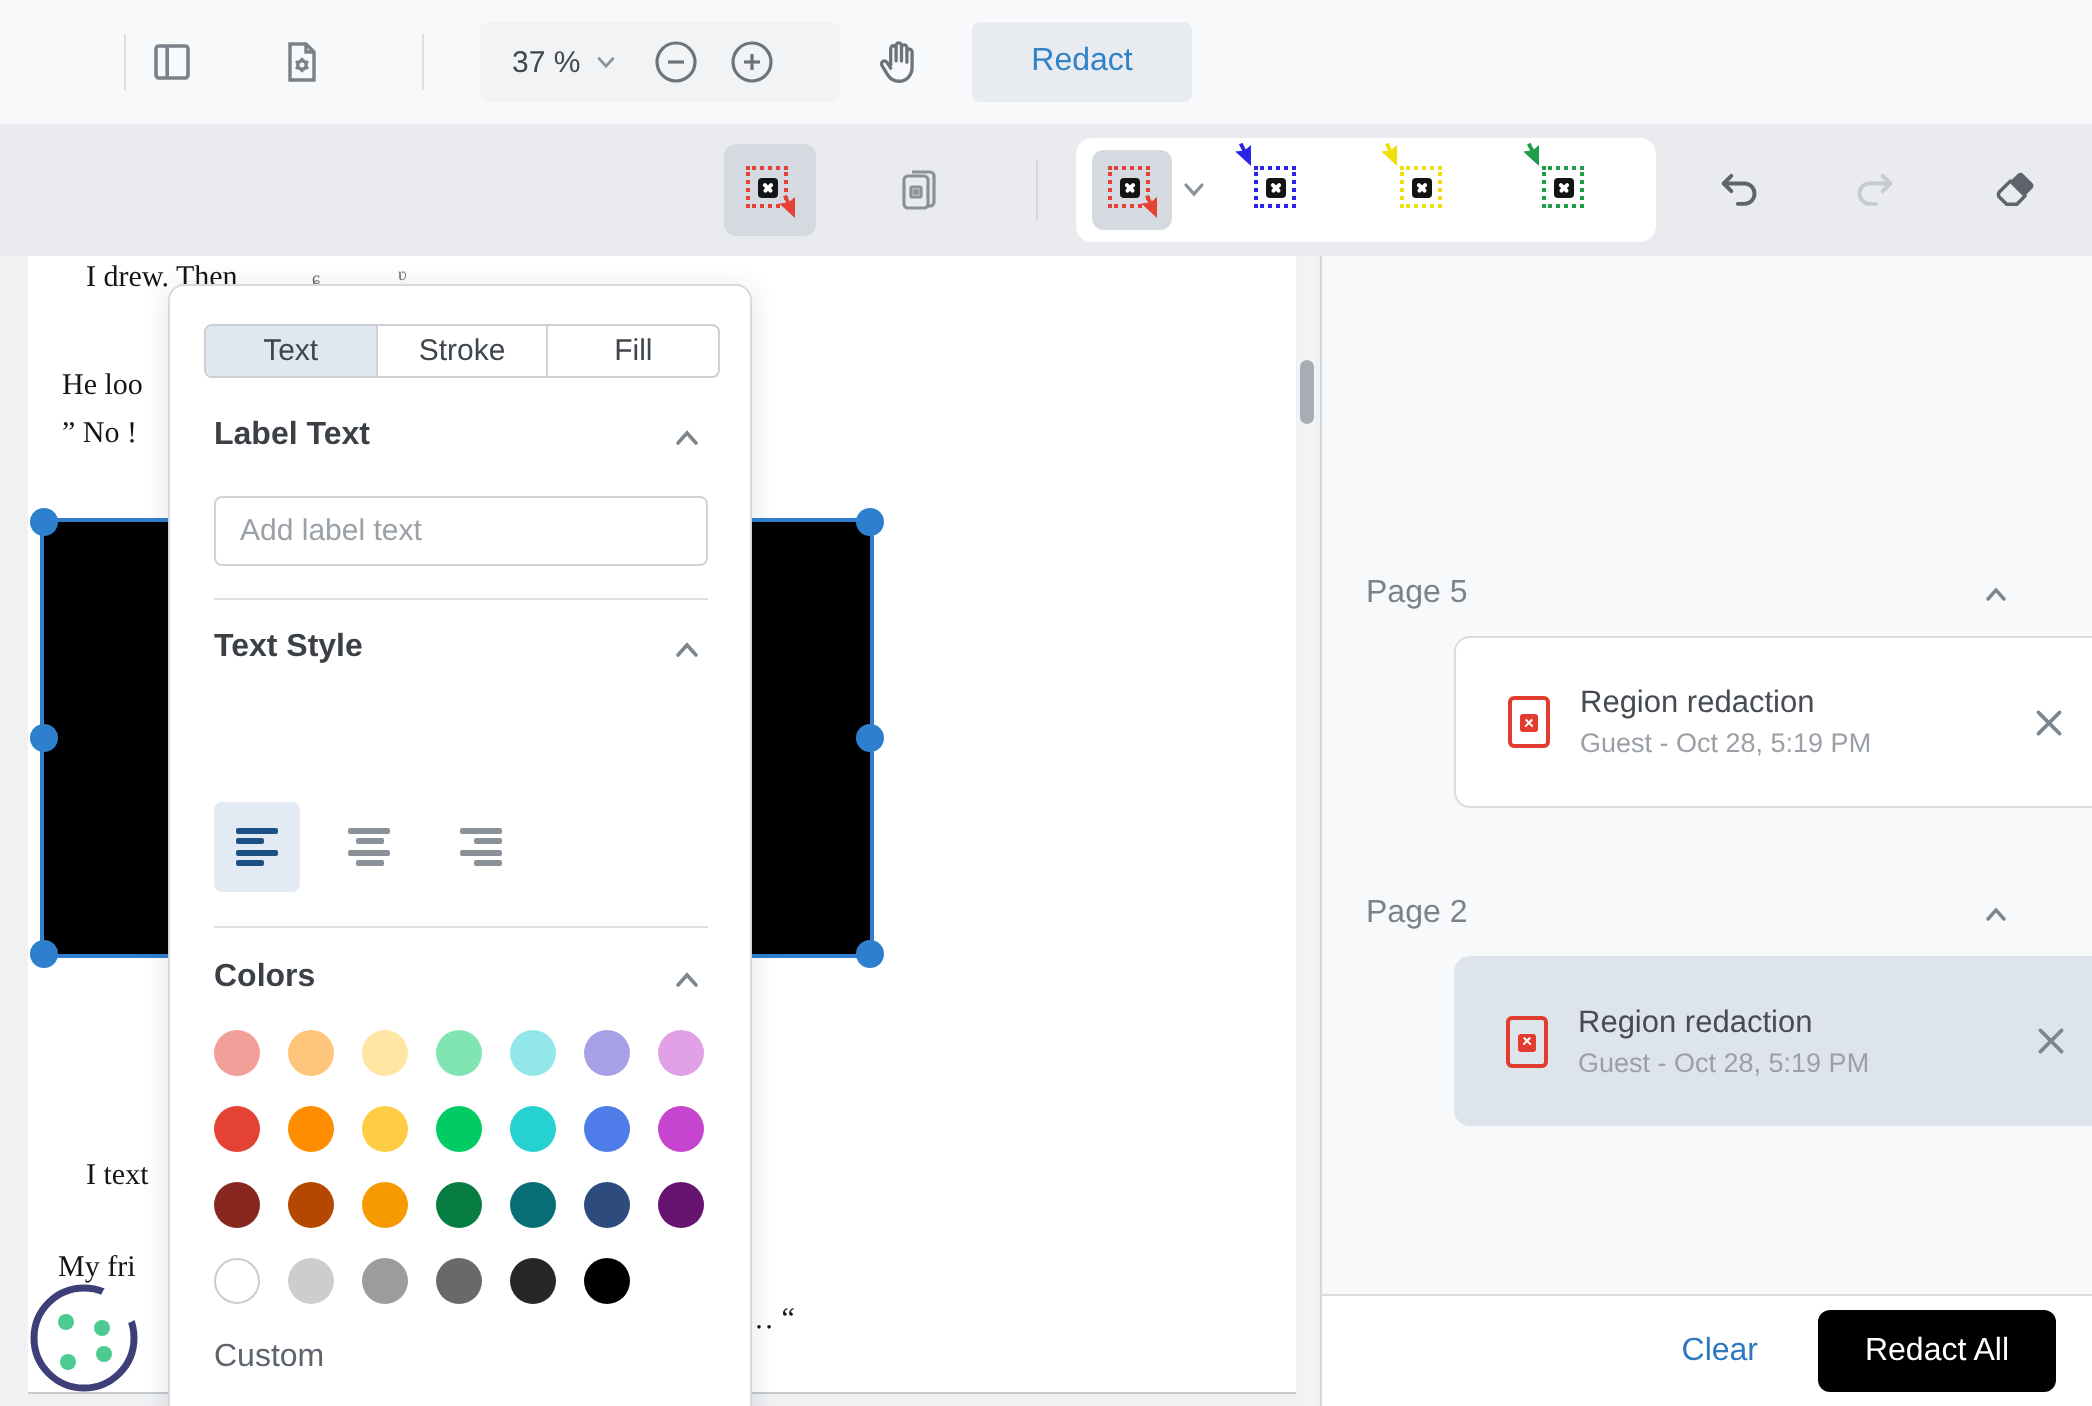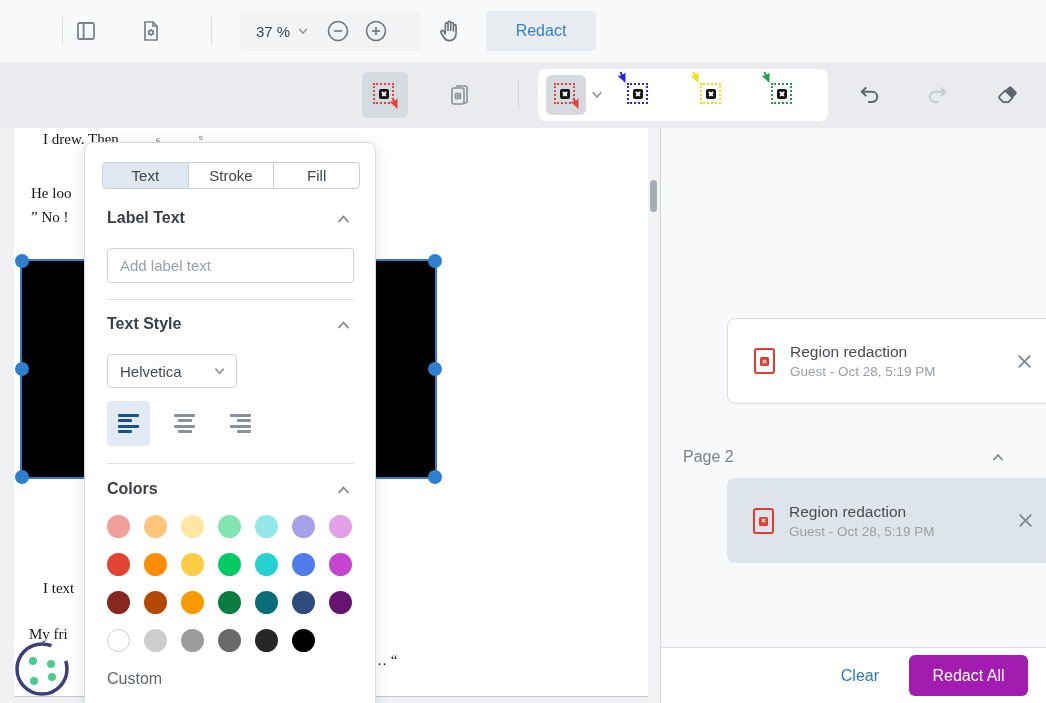--- a/index.html
+++ b/index.html
@@ -88,21 +88,21 @@
   .region-icon { position:relative; width:21px; height:26px; border:2px solid #e23b30; border-radius:3px; margin-left:26px; flex:none; }
   .region-icon .rbox { position:absolute; left:4px; top:7px; width:9px; height:9px; background:#e23b30; border-radius:1.5px; }
   .region-icon .rbox::before, .region-icon .rbox::after { content:""; position:absolute; left:2px; top:3.8px; width:5px; height:1.4px; background:#fff; }
   .region-icon .rbox::before { transform:rotate(45deg); } .region-icon .rbox::after { transform:rotate(-45deg); }
   .card-text { margin-left:15px; display:flex; flex-direction:column; }
   .card-title { font-size:15.5px; color:#464c52; }
   .card-meta { font-size:13.5px; color:#9aa0a6; margin-top:3px; }
   .card-close { margin-left:auto; margin-right:30px; display:flex; cursor:pointer; }
   .panel-footer { position:absolute; left:0; bottom:0; width:386px; height:56px; background:#fff; border-top:1px solid #d9dcdf; display:flex; align-items:center; justify-content:flex-end; gap:30px; padding-right:19px; }
   .clear-btn { color:#2e78c2; font-size:16px; cursor:pointer; }
-  .redact-all-btn { width:119px; height:41px; background:#a21caf; border-radius:6px; color:#fff; font-size:16px; display:flex; align-items:center; justify-content:center; cursor:pointer; }
+  .redact-all-btn { width:119px; height:41px; background:#000000; border-radius:6px; color:#fff; font-size:16px; display:flex; align-items:center; justify-content:center; cursor:pointer; }
 
   svg { display:block; }
 </style>
 </head>
 <body>
 
 <header class="toolbar-top">
   <div class="tb-sep" style="left:62px;"></div>
 
   <div class="icon-btn" style="left:64px;">
@@ -306,26 +306,20 @@
 
   <div class="pp-div" style="top:156px;"></div>
 
   <div class="sec-head" style="top:172px;">Text Style</div>
   <span class="sec-caret" style="top:176px;">
     <svg width="15" height="12" viewBox="0 0 15 12" fill="none" stroke="#7d858d" stroke-width="1.8" stroke-linecap="round">
         <polyline points="3,8.5 7.5,3.5 12,8.5"></polyline>
       </svg>
   </span>
 
-  <div class="pp-select" style="left:22px; width:130px;">
-    <span>Helvetica</span>
-    <svg width="13" height="12" viewBox="0 0 14 12" fill="none" stroke="#8a9198" stroke-width="1.7" stroke-linecap="round">
-        <polyline points="3,4 7,8.5 11,4"></polyline>
-      </svg>
-  </div>
 
   <div class="align-row">
     <div class="align-btn active">
       <span class="align-icon">
         <span class="bar w1"></span>
           <span class="bar w2"></span>
           <span class="bar w1"></span>
           <span class="bar w2"></span>
       </span>
     </div>
@@ -393,20 +387,28 @@
         <div class="swatch" style="background: rgb(0, 0, 0);"></div>
       </div>
     </div>
 
   <div class="custom-label">Custom</div>
 </div>
 
 <aside class="right-panel">
 
 
+  <div class="group-row" style="top:160px;">
+    <span class="group-label">Page 5</span>
+    <span>
+      <svg width="14" height="11" viewBox="0 0 14 11" fill="none" stroke="#7d858d" stroke-width="1.7" stroke-linecap="round">
+          <polyline points="3,7.5 7,3 11,7.5"></polyline>
+        </svg>
+    </span>
+  </div>
 
   <div class="red-card card-page5">
     <span class="region-icon">
         <span class="rbox"></span>
       </span>
     <span class="card-text">
       <span class="card-title">Region redaction</span>
       <span class="card-meta">Guest - Oct 28, 5:19 PM</span>
     </span>
     <span class="card-close">

